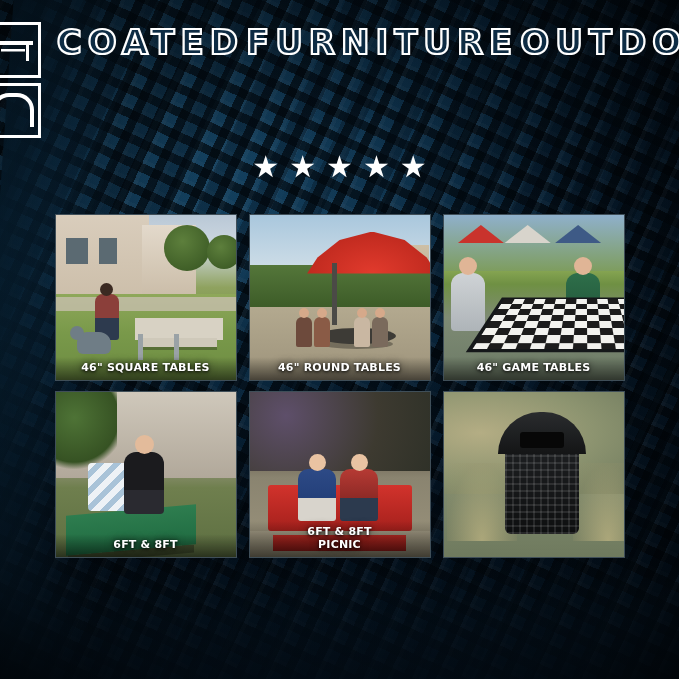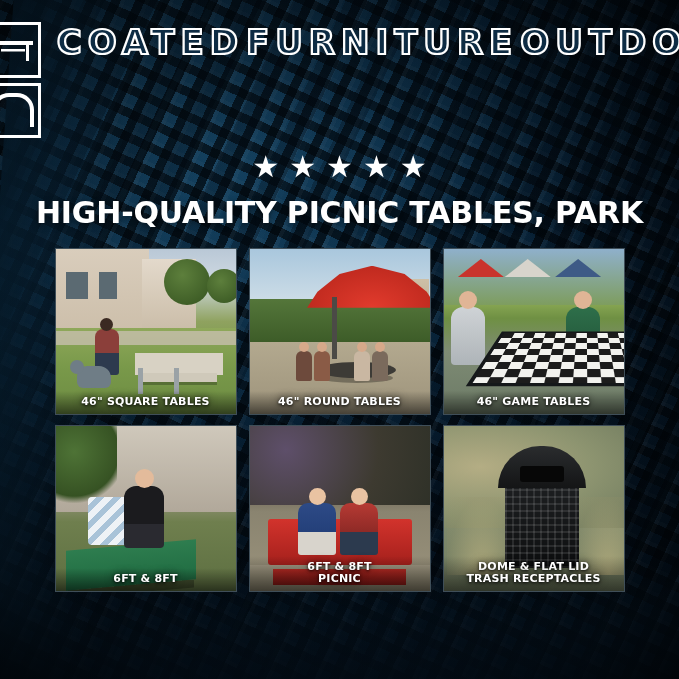--- a/index.html
+++ b/index.html
@@ -450,21 +450,20 @@
 
     <div class="stars">
       <span>★</span>
       <span>★</span>
       <span>★</span>
       <span>★</span>
       <span>★</span>
     </div>
 
     <div class="headline">
-      <div>HIGH-QUALITY PICNIC TABLES, PARK</div>
     </div>
 
     <div class="grid">
 
       <div class="tile">
         <div class="scene s1">
           <div class="bldg"></div>
           <div class="bldg2"></div>
           <div class="win" style="left:6%;top:14%;width:12%;height:16%"></div>
           <div class="win" style="left:24%;top:14%;width:10%;height:16%"></div>
@@ -539,21 +538,17 @@
       </div>
 
       <div class="tile">
         <div class="scene s6">
           <div class="grass"></div>
           <div class="shrub" style="left:2%"></div>
           <div class="shrub" style="left:72%"></div>
           <div class="can"></div>
           <div class="dome"></div>
         </div>
-        <div class="caption">
-          <div>DOME &amp; FLAT LID</div>
-          <div>TRASH RECEPTACLES</div>
-        </div>
       </div>
 
     </div>
   </div>
 </div>
 
 </body></html>

